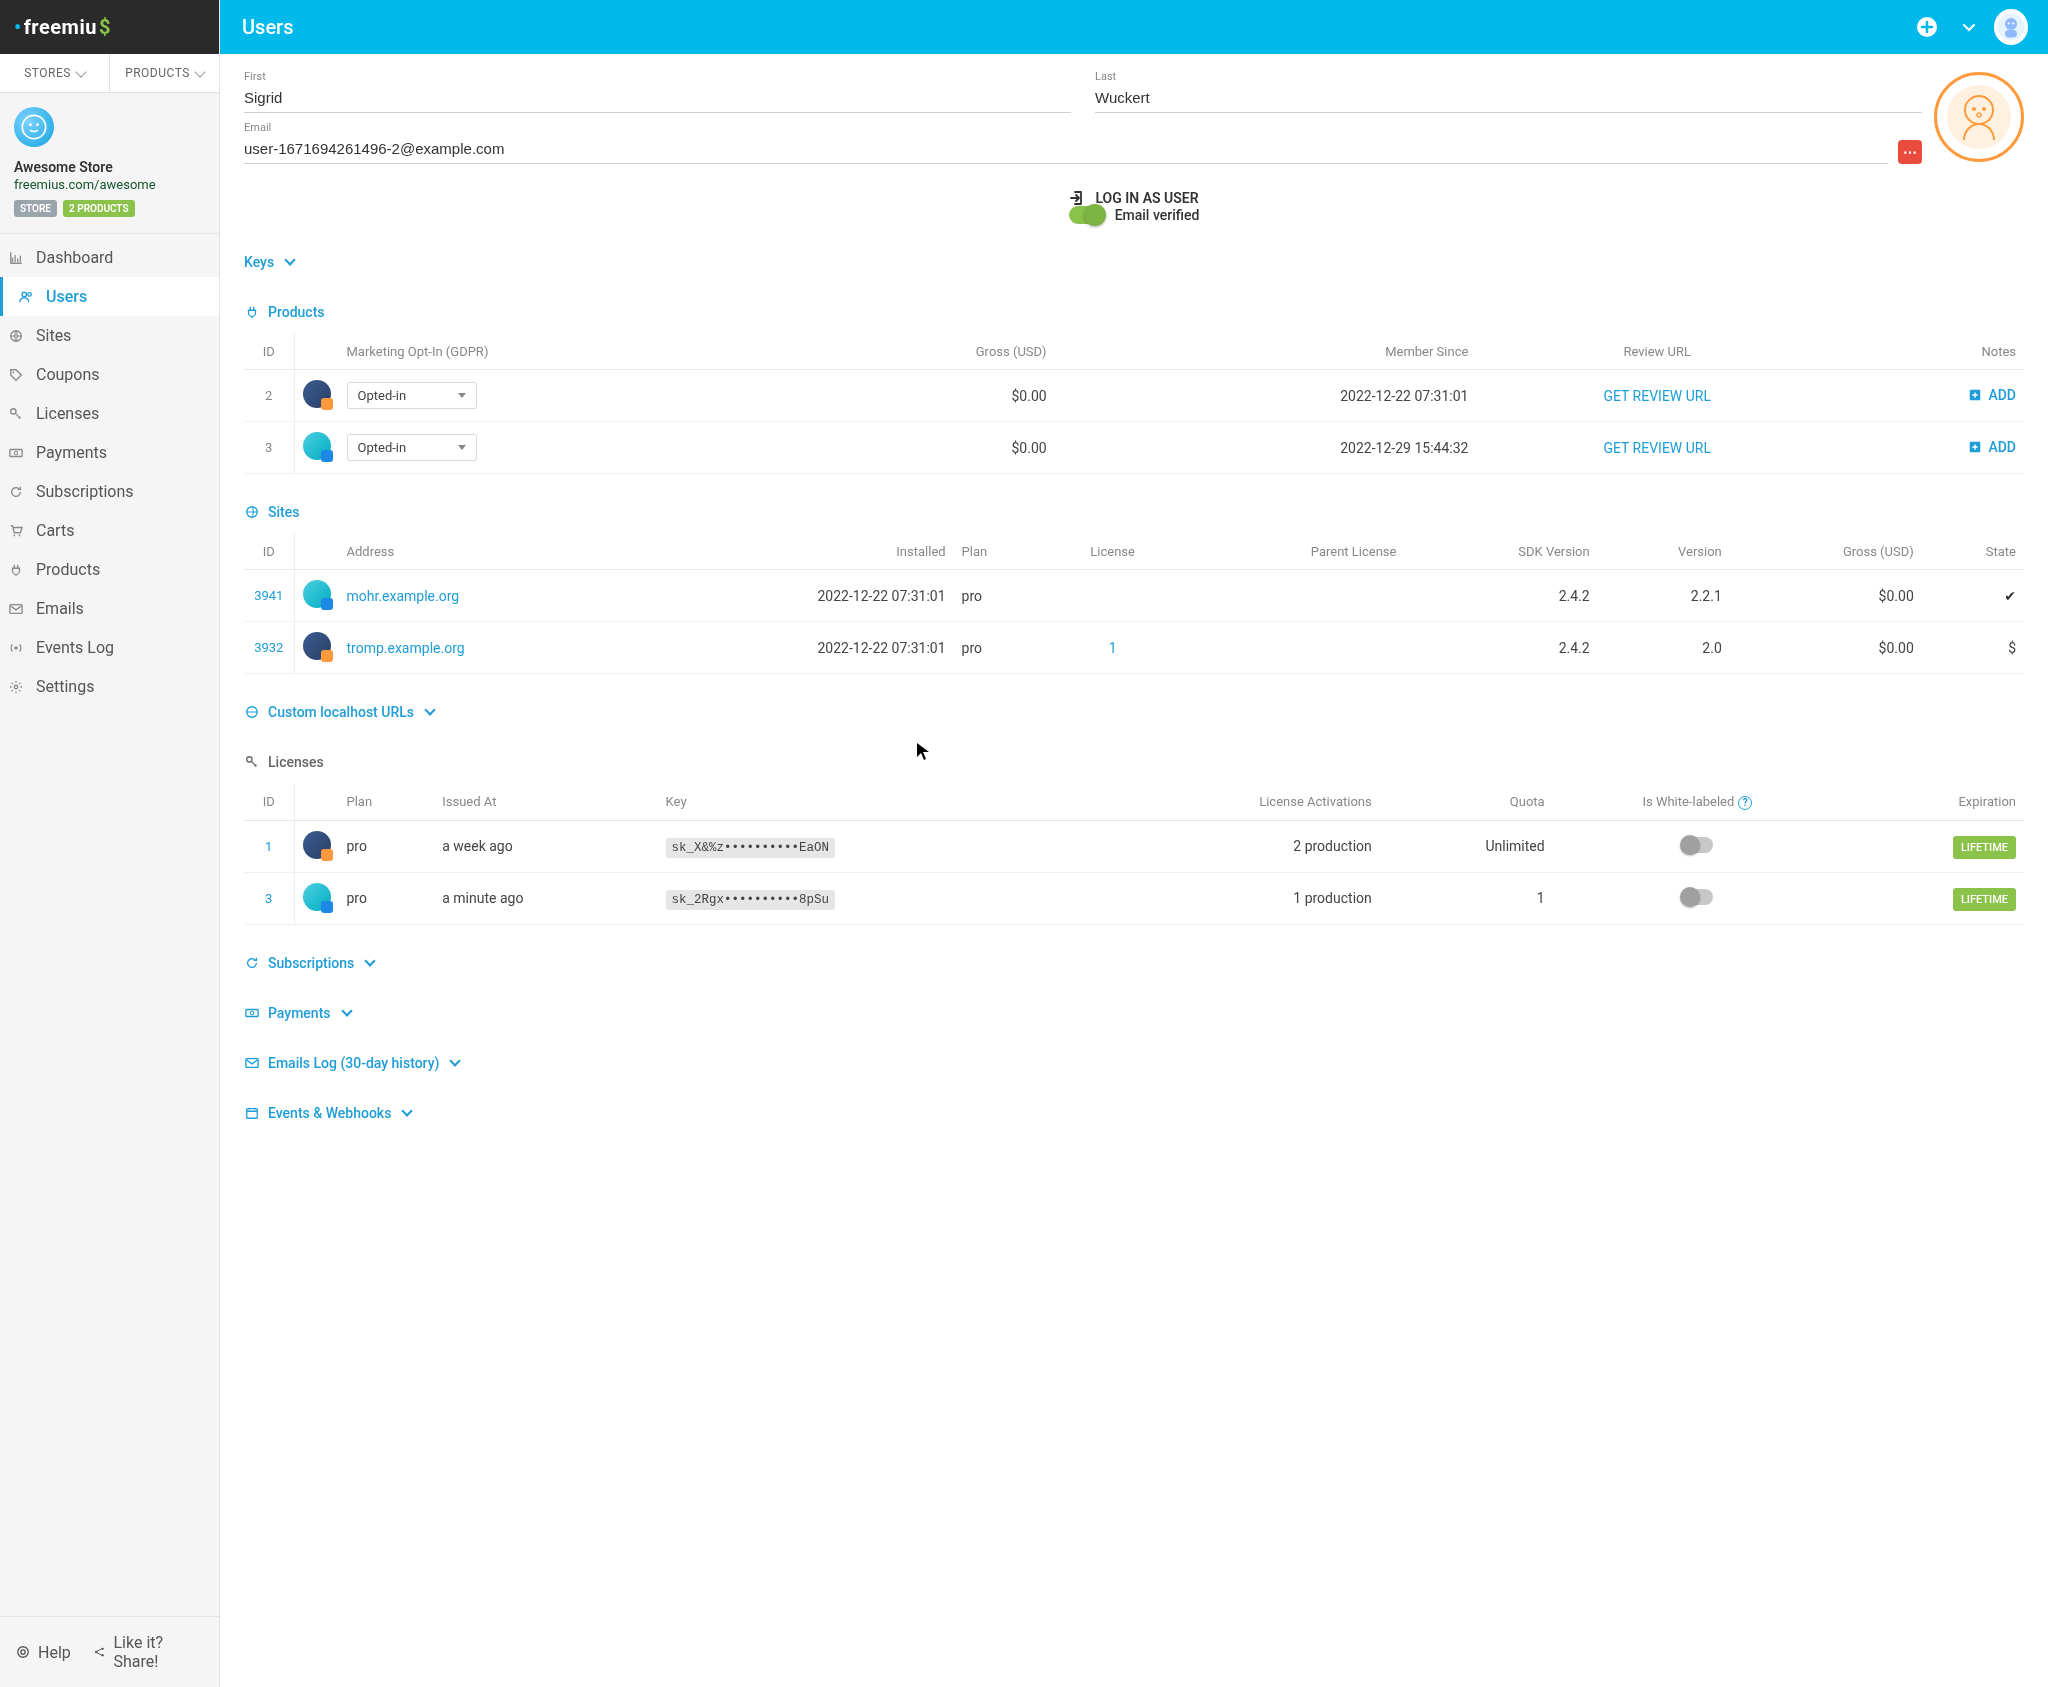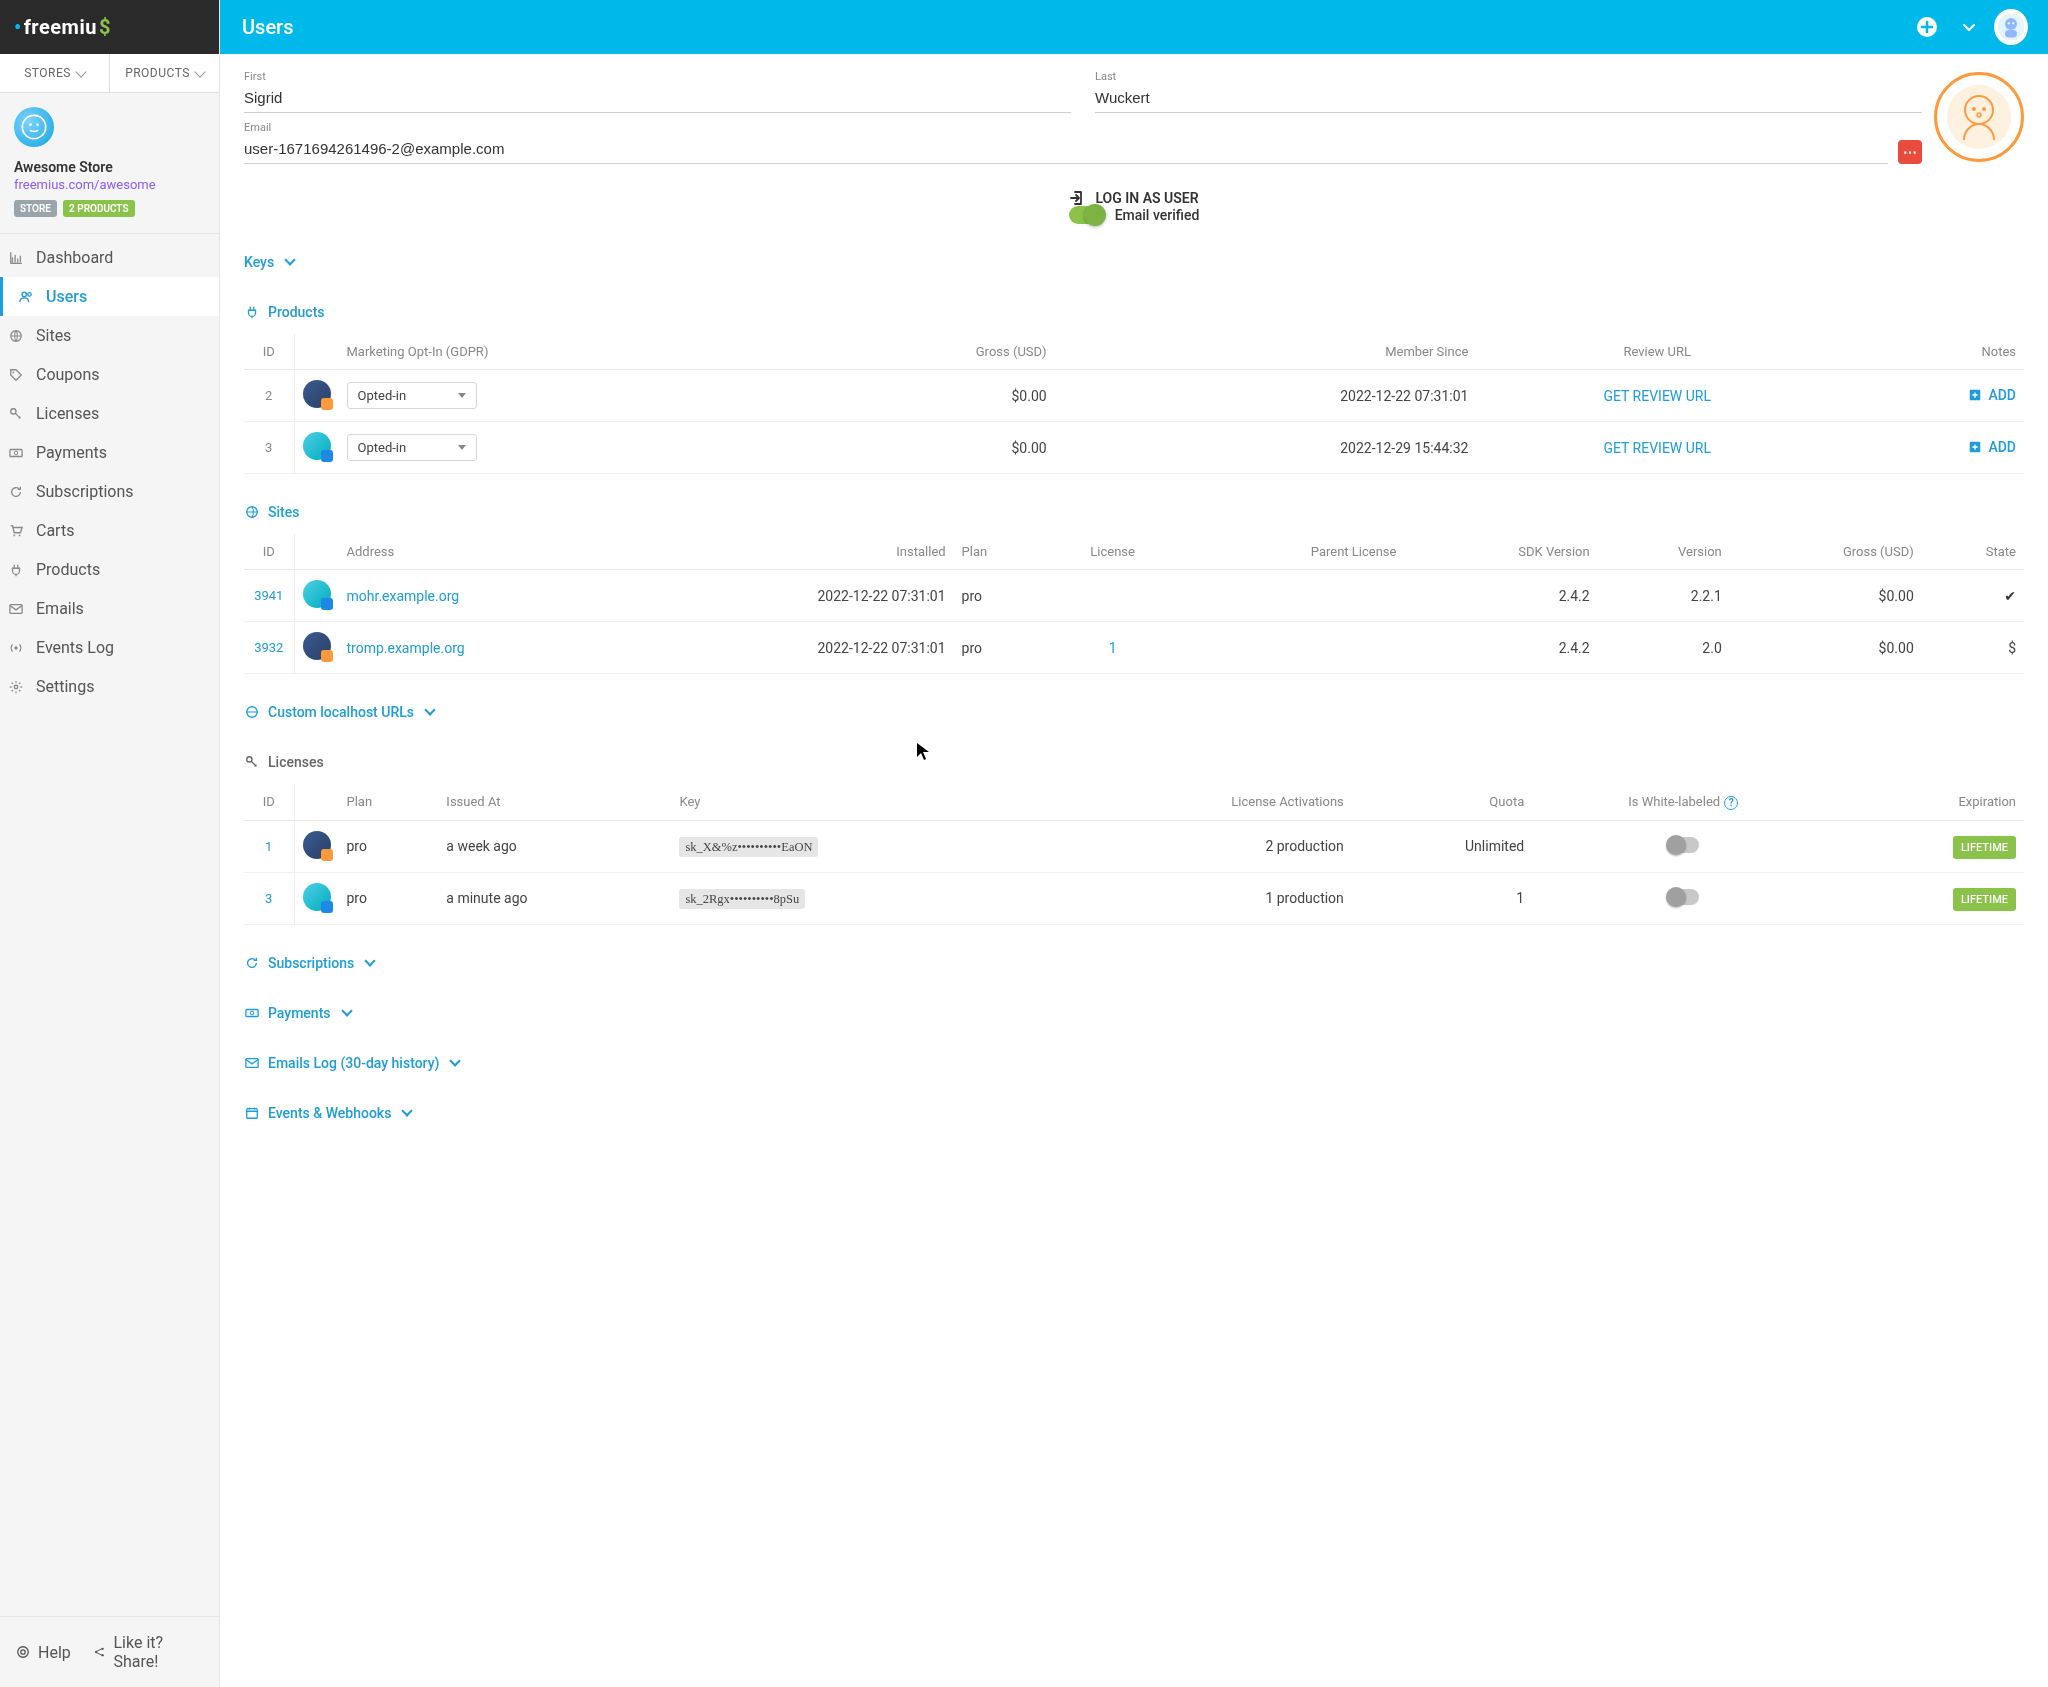--- a/index.html
+++ b/index.html
@@ -12,21 +12,21 @@
 .logo { color: #fff; font-weight: 700; font-size: 20px; letter-spacing: 0.5px; display:flex; align-items:center; gap:2px;}
 .logo .accent{color:#00b9eb;}
 .logo .dollar{color:#8bc34a;}
 .tabs { display: flex; border-bottom: 1px solid #e0e0e0; background:#fff; }
 .tabs .tab { flex: 1; text-align: center; padding: 12px 0; font-size: 12px; color: #666; letter-spacing: .5px; cursor:pointer; display:flex; align-items:center; justify-content:center; gap:6px;}
 .tabs .tab + .tab { border-left: 1px solid #e0e0e0; }
 .chevron-sm{ width:8px;height:8px;border-right:1.5px solid #9a9a9a;border-bottom:1.5px solid #9a9a9a;transform:rotate(45deg);margin-bottom:2px;}
 .store-card { display:flex; align-items:flex-start; gap:12px; padding: 14px 14px 16px; border-bottom:1px solid #e5e5e5;flex-direction:column; }
 .store-avatar { width:40px;height:40px;border-radius:50%; background: radial-gradient(circle at 35% 35%, #7cd3ff, #13a4e0); display:flex;align-items:center;justify-content:center; color:#fff; font-weight:700; flex-shrink:0;}
 .store-name{font-weight:600;color:#333;}
-.store-url{font-size:13px;color:#8b5cf6;margin-top:2px;}
+.store-url{font-size:13px;color:#14532d;margin-top:2px;}
 .store-badges{margin-top:8px;display:flex;gap:6px;}
 .badge{font-size:10px;font-weight:600;padding:3px 6px;border-radius:3px;color:#fff;}
 .badge.grey{background:#9aa4ab;}
 .badge.green{background:#8bc34a;}
 
 .nav{flex:1;padding-top:4px;}
 .nav-item{display:flex;align-items:center;gap:12px;padding:10px 8px;color:#555;cursor:pointer;font-size:16px;}
 .nav-item.active{background:#fff;color:#1e9dd8; border-left:3px solid #1e9dd8; padding-left:15px; font-weight:500;}
 .nav-icon{width:16px;height:16px;display:inline-flex;align-items:center;justify-content:center;flex-shrink:0;color:#8a8a8a;}
 .nav-item.active .nav-icon{color:#1e9dd8;}
@@ -80,21 +80,21 @@
 .id-link{color:#1e9dd8;}
 .prod-icon{width:28px;height:28px;border-radius:50%;display:inline-block;position:relative;}
 .prod-icon.blue{background:linear-gradient(135deg,#3a5b8f,#2a3f68);}
 .prod-icon.cyan{background:linear-gradient(135deg,#4dd0e1,#00acc1);}
 .prod-icon::after{content:"";position:absolute;right:-2px;bottom:-2px;width:12px;height:12px;border-radius:3px;background:#ff9a3c;}
 .prod-icon.cyan::after{background:#1e88e5;}
 .dropdown{display:inline-flex;align-items:center;gap:22px;border:1px solid #d8d8d8;border-radius:3px;padding:5px 10px;font-size:13px;min-width:130px;justify-content:space-between;cursor:pointer;}
 .tiny-triangle{width:0;height:0;border-left:4px solid transparent;border-right:4px solid transparent;border-top:5px solid #888;}
 .link{color:#1e9dd8;cursor:pointer;}
 .add-btn{color:#1e9dd8;font-weight:500;cursor:pointer;display:inline-flex;align-items:center;gap:6px;}
-.keycode{background:#e6e6e6;font-family:Liberation Serif, serif;font-size:12.5px;padding:3px 6px;border-radius:3px;}
+.keycode{background:#e6e6e6;font-family:Liberation Mono, monospace;font-size:12.5px;padding:3px 6px;border-radius:3px;}
 .pill{background:#8bc34a;color:#fff;font-size:11px;padding:5px 8px;border-radius:3px;font-weight:500;}
 .check{color:#333;}
 .wl-toggle{width:32px;height:16px;background:#c8c8c8;border-radius:8px;position:relative;display:inline-block;}
 .wl-toggle .k{position:absolute;left:-1px;top:-2px;width:20px;height:20px;border-radius:50%;background:#a0a0a0;box-shadow:0 1px 2px rgba(0,0,0,.3);}
 .help-circle{width:14px;height:14px;border:1.5px solid #1e9dd8;border-radius:50%;display:inline-flex;align-items:center;justify-content:center;color:#1e9dd8;font-size:10px;font-weight:700;margin-left:4px;}
 
 .cursor{position:absolute;width:14px;height:20px;pointer-events:none;}
 </style>
 </head>
 <body>

